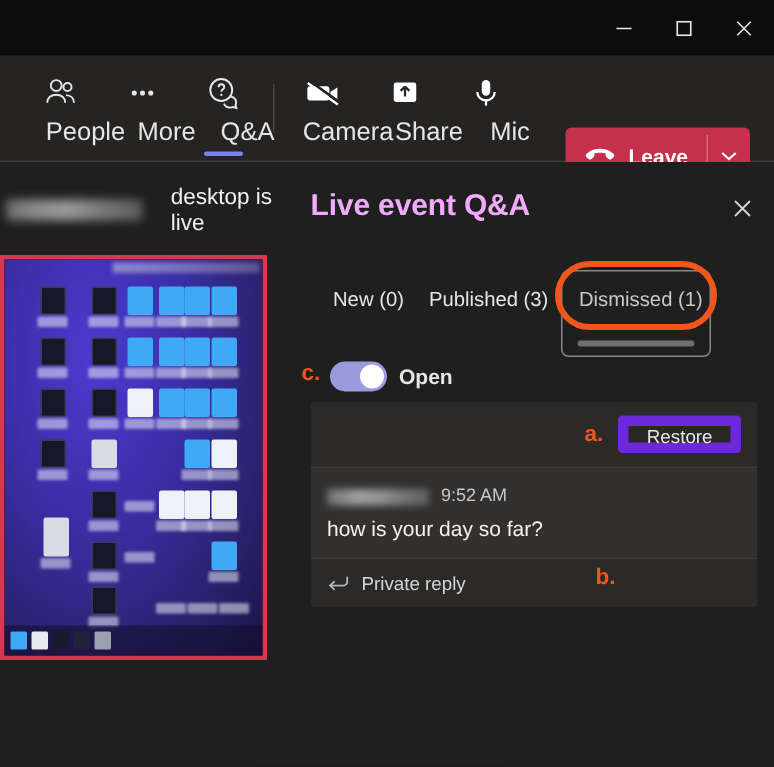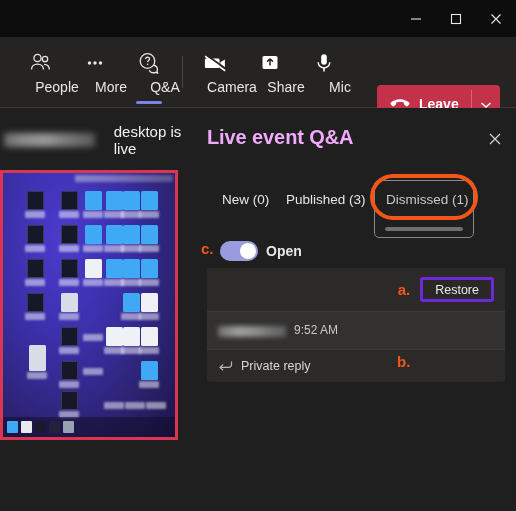--- a/index.html
+++ b/index.html
@@ -30,21 +30,21 @@
     background:#252423;
     border-bottom:1px solid #3b3a39;
     display:flex; align-items:center;
   }
   .tb-item {
     width:54px; height:64px;
     display:flex; flex-direction:column; align-items:center; justify-content:center;
     gap:4px; position:relative; color:#e6e6e6;
   }
   .tb-item .ic { height:26px; display:flex; align-items:center; justify-content:center; }
-  .tb-item .lb { font-size:14px; color:#e6e6e6; line-height:1;padding-left:32px; }
+  .tb-item .lb { font-size:17px; color:#e6e6e6; line-height:1;padding-left:32px; }
   .tb-item.active::after {
     content:""; position:absolute; left:14px; right:14px; bottom:0;
     height:3px; background:#7b83eb; border-radius:2px;
   }
   .tb-sep { width:1px; height:32px; background:#484644; margin:0 6px; }
 
   .leave-wrap {
     position:absolute; left:377px; top:48px;
     height:38px; display:flex; align-items:stretch;
     background:#c4314b; border-radius:4px; overflow:hidden;
@@ -170,21 +170,21 @@
   .card-top {
     height:44px; background:#2b2a29;
     display:flex; align-items:center; justify-content:flex-end;
     padding-right:11px; gap:10px;
     border-bottom:1px solid #3b3a39;
   }
   .anno-a { font-size:15px; font-weight:bold; color:#f2561d; }
   .restore-btn {
     min-width:72px; height:25px; padding:0 12px;
     background:#292827; color:#e8e8e8;
-    border:3px solid #6d28d9; border-radius:3px;
+    border:7px solid #6d28d9; border-radius:3px;
     font-family:"Liberation Sans", sans-serif;
     font-size:12.5px; cursor:pointer;
   }
   .card-body {
     background:#323130; padding:9px 11px 12px 11px;
     border-bottom:1px solid #3b3a39;
   }
   .meta { display:flex; align-items:flex-end; gap:8px; height:16px; }
   .blur-author {
     display:inline-block; width:68px; height:11px;
@@ -520,20 +520,21 @@
     <div class="card-top">
       <span class="anno-a">a.</span>
       <button class="restore-btn">Restore</button>
     </div>
 
     <div class="card-body">
       <div class="meta">
         <span class="blur-author"></span>
         <span class="time">9:52 AM</span>
       </div>
+      <div class="qtext">how is your day so far?</div>
     </div>
 
     <div class="card-foot">
       <span class="reply-ic">
         <svg width="15" height="12" viewBox="0 0 15 12" fill="none" stroke="currentColor" stroke-width="1.2">
           <path d="M13.5 1.5v3.2c0 1.5-1.2 2.7-2.7 2.7H2.2"></path>
           <path d="M5.1 4.5L2 7.4l3.1 2.9"></path>
         </svg>
       </span>
       <span class="reply-lb">Private reply</span>

